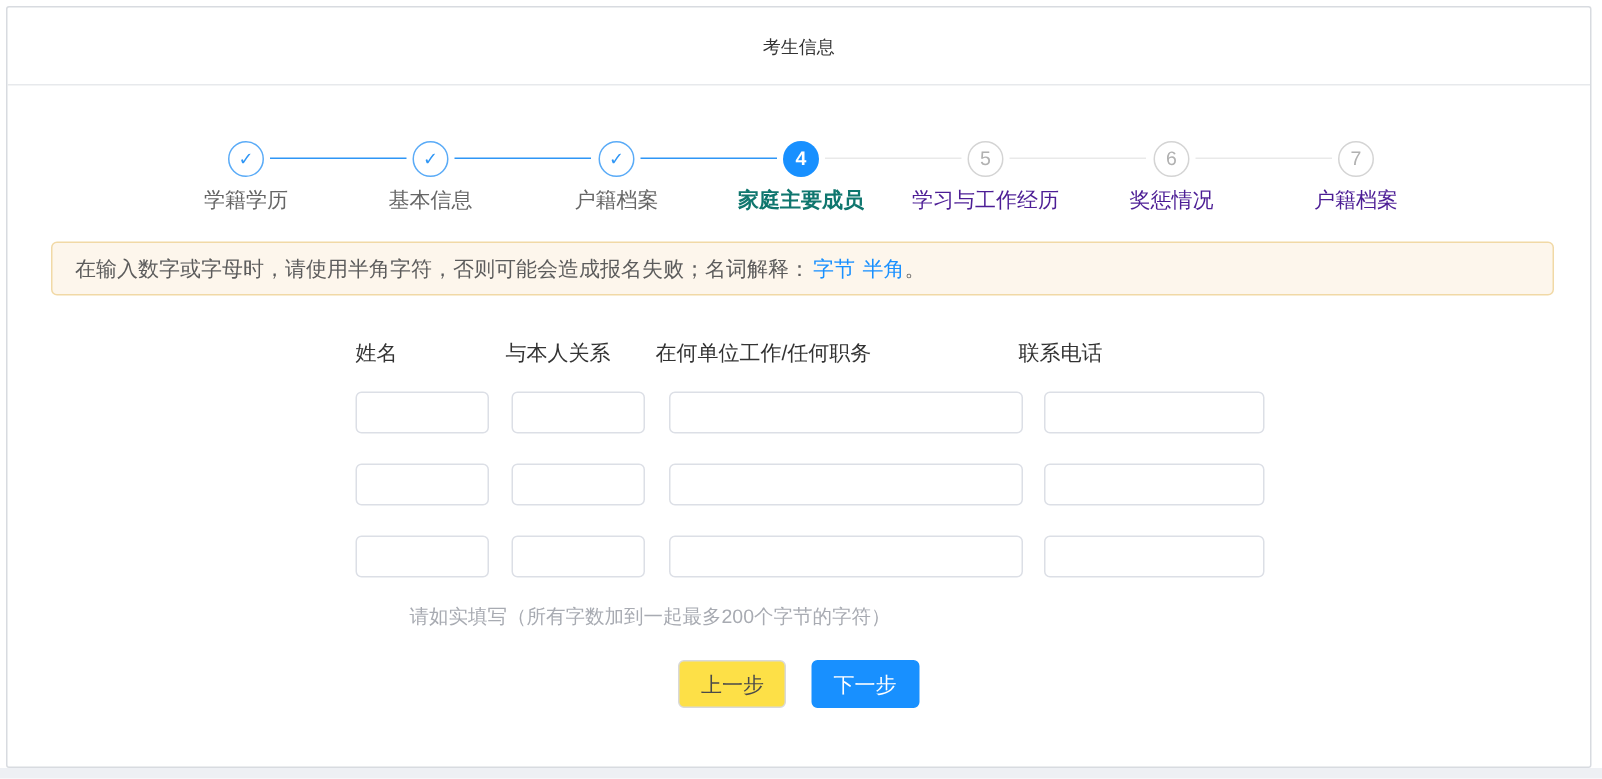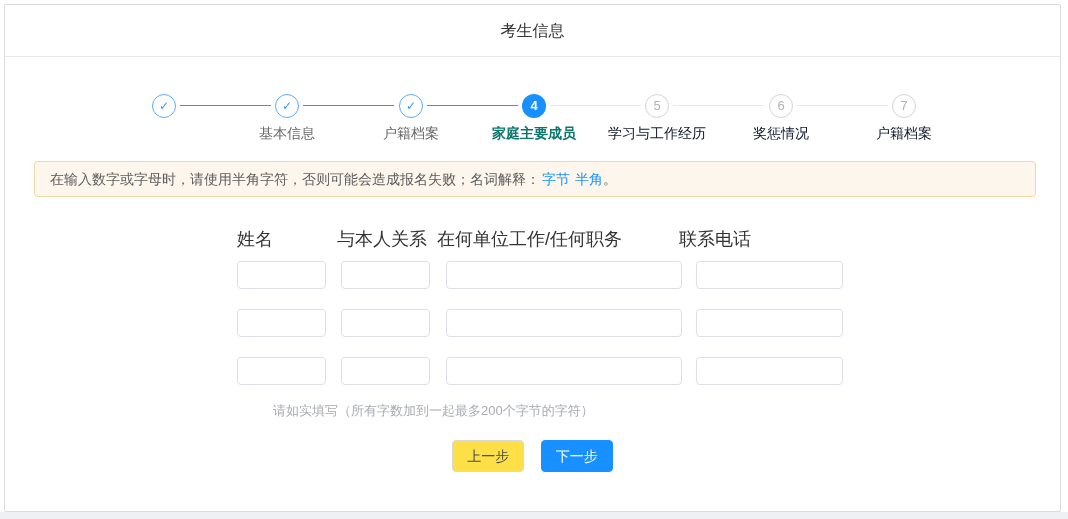--- a/index.html
+++ b/index.html
@@ -13,55 +13,55 @@
   .bottom-strip {
     position:absolute; left:0; top:512px; width:1068px; height:7px;
     background:#eef0f4;
   }
   .card {
     position:absolute; left:4px; top:4px; width:1057px; height:508px;
     background:#ffffff; border:1px solid #d8dbe0; border-radius:2px;
   }
   .card-header { height:52px; border-bottom:1px solid #e7e9ec; }
   .page-title {
-    text-align:center; line-height:52px; font-size:16px; color:#333333;
+    text-align:center; line-height:52px; font-size:12px; color:#333333;
   }
 
   
   .stepper { position:absolute; top:89px; left:0; width:100%; height:60px; }
   .conn { position:absolute; top:11px; height:1px; width:91px; background:#e9e9e9; }
   .conn.done { background:#2e96f6; }
   .c1{left:175px}.c2{left:298px}.c3{left:422px}.c4{left:545px}.c5{left:668px}.c6{left:792px}
   .step { position:absolute; top:0; width:140px; text-align:center; }
   .s1{left:89px}.s2{left:212px}.s3{left:336px}.s4{left:459px}.s5{left:582px}.s6{left:706px}.s7{left:829px}
   .circle {
     width:24px; height:24px; border-radius:50%; margin:0 auto;
     font-size:13px; line-height:22px; background:#fff;
   }
   .step.done .circle   { border:1px solid #5aabf7; color:#2f96f5; font-size:12px; }
   .step.active .circle { background:#1890ff; color:#ffffff; font-weight:bold; line-height:24px; }
   .step.todo .circle   { border:1px solid #d4d4d4; color:#b1b1b1; }
   .slabel { margin-top:7px; font-size:14px; white-space:nowrap; }
   .step.done .slabel   { color:#666666; }
   .step.active .slabel { color:#0f766e; font-weight:700; }
-  .step.todo .slabel   { color:#0f172a;font-family:Liberation Mono, monospace; }
+  .step.todo .slabel   { color:#4c1d95;font-family:Liberation Mono, monospace; }
 
   
   .notice {
     position:absolute; left:29px; top:156px; width:1002px; height:36px;
     background:#fdf6ec; border:1px solid #f1d9a6; border-radius:4px;
     line-height:34px; padding-left:15px; font-size:14px; color:#5c5c5c;
     white-space:nowrap;
   }
   .notice a { color:#1890ff; text-decoration:none; cursor:pointer; }
   .lnk-byte { margin-left:2px; margin-right:5px;font-family:Liberation Mono, monospace; }
 
   
   .form { position:absolute; left:232px; top:222px; width:600px; }
-  .form-headers { position:relative; height:20px; font-size:18px; color:#333333; }
+  .form-headers { position:relative; height:20px; font-size:14px; color:#333333; }
   .form-headers span { position:absolute; top:0; white-space:nowrap; }
   .h1{left:0}.h2{left:100px}.h3{left:200px}.h4{left:442px}
   .frows { margin-top:14px; }
   .frow { height:28px; margin-bottom:20px; white-space:nowrap; }
   .frow.last { margin-bottom:0; }
   .frow input {
     height:28px; border:1px solid #dcdfe6; border-radius:4px;
     padding:0 8px; font-size:14px; color:#333; background:#fff;
     outline:none; vertical-align:top; font-family:inherit;
   }
@@ -92,20 +92,21 @@
   <div class="stepper">
     <div class="conn done c1"></div>
     <div class="conn done c2"></div>
     <div class="conn done c3"></div>
     <div class="conn c4"></div>
     <div class="conn c5"></div>
     <div class="conn c6"></div>
 
     <div class="step done s1">
       <div class="circle"><span>✓</span></div>
+      <div class="slabel">学籍学历</div>
     </div>
     <div class="step done s2">
       <div class="circle"><span>✓</span></div>
       <div class="slabel">基本信息</div>
     </div>
     <div class="step done s3">
       <div class="circle"><span>✓</span></div>
       <div class="slabel">户籍档案</div>
     </div>
     <div class="step active s4">

